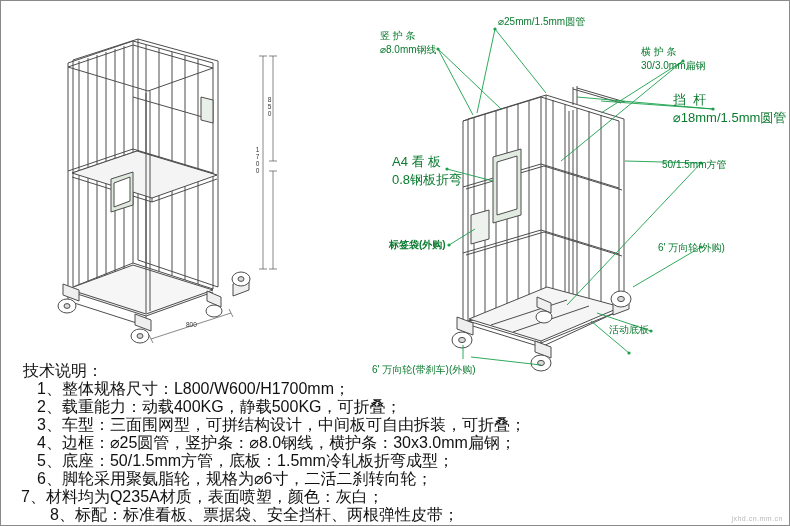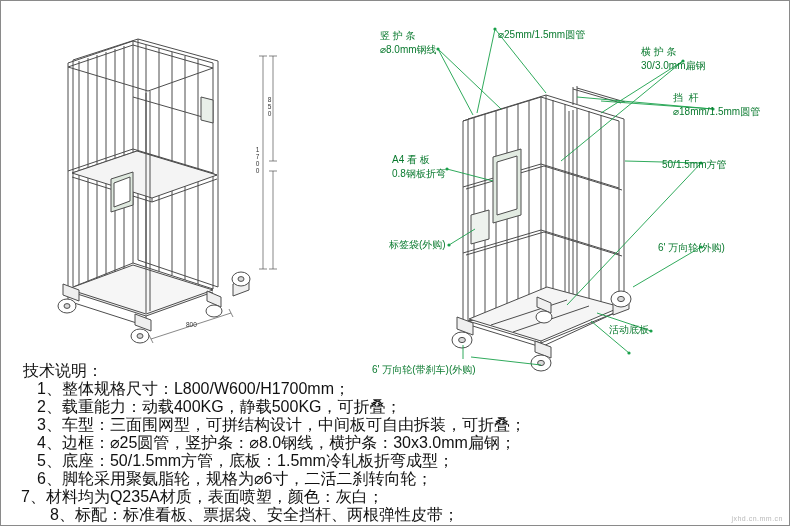--- a/index.html
+++ b/index.html
@@ -18,21 +18,21 @@
   }
   svg.layer{position:absolute;left:0;top:0;width:790px;height:526px;}
   .lbl{
     position:absolute;
     font-size:10px;
     color:#0a7a2f;
     line-height:1.35;
     white-space:pre;
     letter-spacing:0px;
   }
-  .lbl.big{font-size:10px;}
+  .lbl.big{font-size:13px;}
   .spec{
     position:absolute;
     font-size:16px;
     color:#111;
     line-height:1.72;
     white-space:pre;
   }
   .wm{
     position:absolute;
     right:6px;bottom:3px;
@@ -273,31 +273,31 @@
       <circle cx="712" cy="108" r="1.6"></circle>
       <circle cx="700" cy="162" r="1.6"></circle>
       <circle cx="446" cy="168" r="1.6"></circle>
       <circle cx="448" cy="244" r="1.6"></circle>
       <circle cx="700" cy="246" r="1.6"></circle>
       <circle cx="650" cy="330" r="1.6"></circle>
       <circle cx="628" cy="352" r="1.6"></circle>
     </g>
   </svg>
 
-  <div class="lbl" style="left:497px;top:27px;">⌀25mm/1.5mm圆管</div>
+  <div class="lbl" style="left:497px;top:14px;">⌀25mm/1.5mm圆管</div>
   <div class="lbl" style="left:379px;top:28px;">竖 护 条
 ⌀8.0mm钢线</div>
   <div class="lbl" style="left:640px;top:44px;">横 护 条
 30/3.0mm扁钢</div>
   <div class="lbl big" style="left:672px;top:90px;">挡  杆
 ⌀18mm/1.5mm圆管</div>
   <div class="lbl" style="left:661px;top:157px;">50/1.5mm方管</div>
   <div class="lbl big" style="left:391px;top:152px;">A4 看 板
 0.8钢板折弯</div>
-  <div class="lbl" style="left:388px;top:237px;">标签袋(外购)</div>
+  <div class="lbl" style="left:388px;top:237px;font-weight:bold;">标签袋(外购)</div>
   <div class="lbl" style="left:657px;top:240px;">6' 万向轮(外购)</div>
   <div class="lbl" style="left:608px;top:322px;">活动底板</div>
   <div class="lbl" style="left:371px;top:362px;">6' 万向轮(带刹车)(外购)</div>
 
   <div class="spec t" style="left:22px;top:356px;">技术说明：</div>
   <div class="spec" style="left:36px;top:374px;">1、整体规格尺寸：L800/W600/H1700mm；</div>
   <div class="spec" style="left:36px;top:392px;">2、载重能力：动载400KG，静载500KG，可折叠；</div>
   <div class="spec" style="left:36px;top:410px;">3、车型：三面围网型，可拼结构设计，中间板可自由拆装，可折叠；</div>
   <div class="spec" style="left:36px;top:428px;">4、边框：⌀25圆管，竖护条：⌀8.0钢线，横护条：30x3.0mm扁钢；</div>
   <div class="spec" style="left:36px;top:446px;">5、底座：50/1.5mm方管，底板：1.5mm冷轧板折弯成型；</div>

